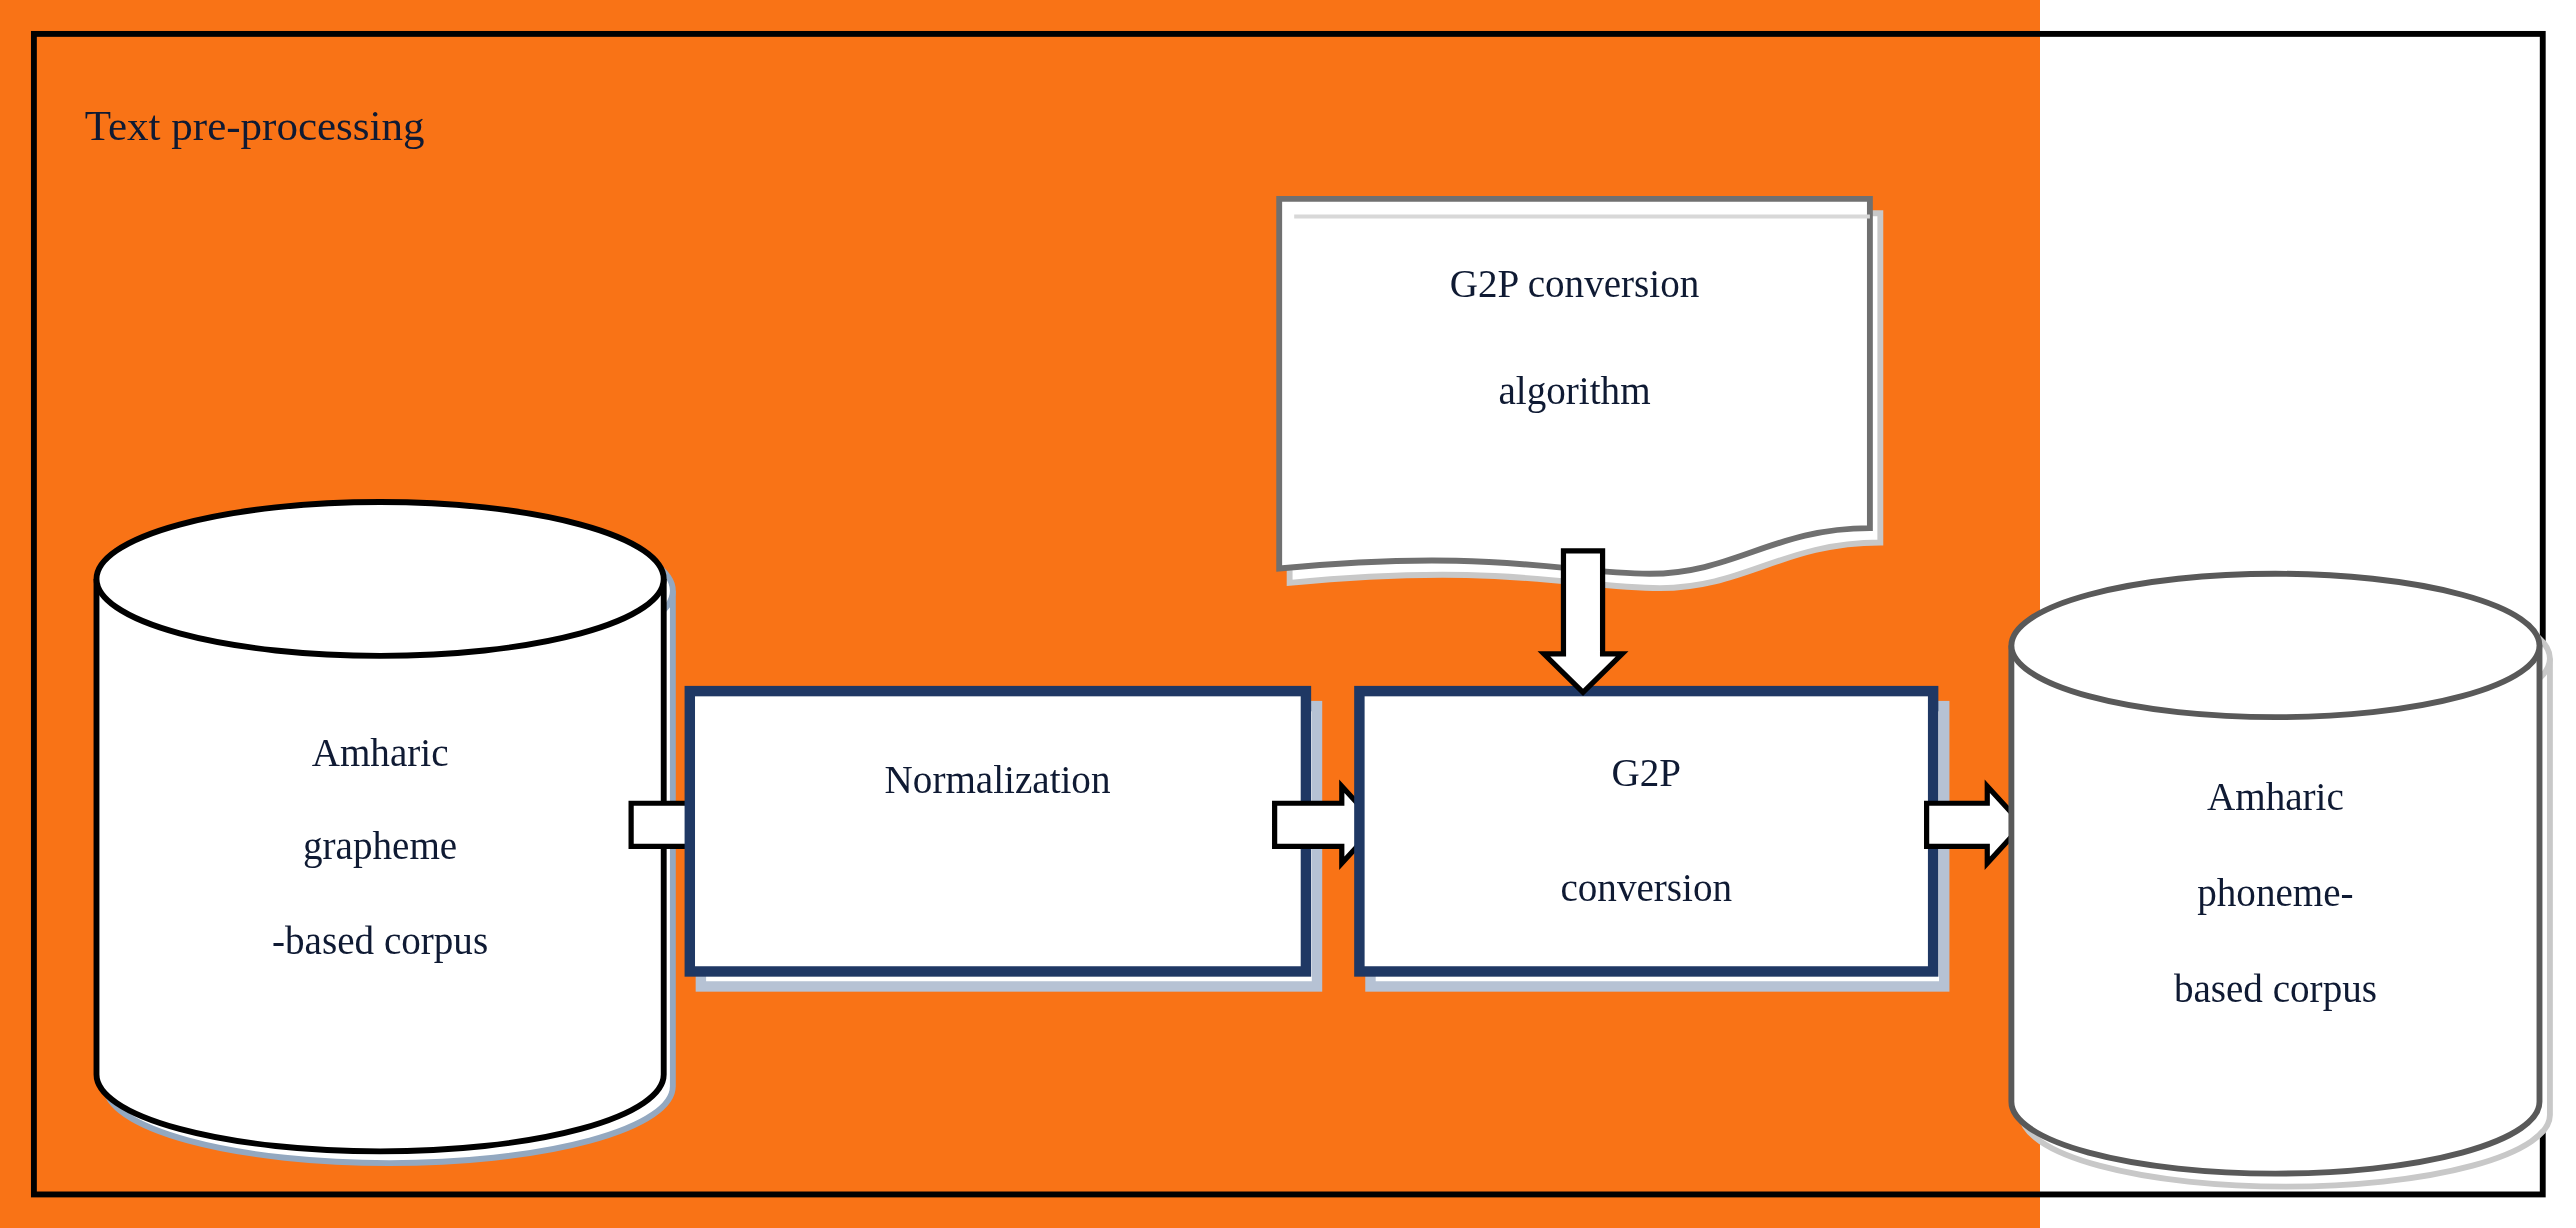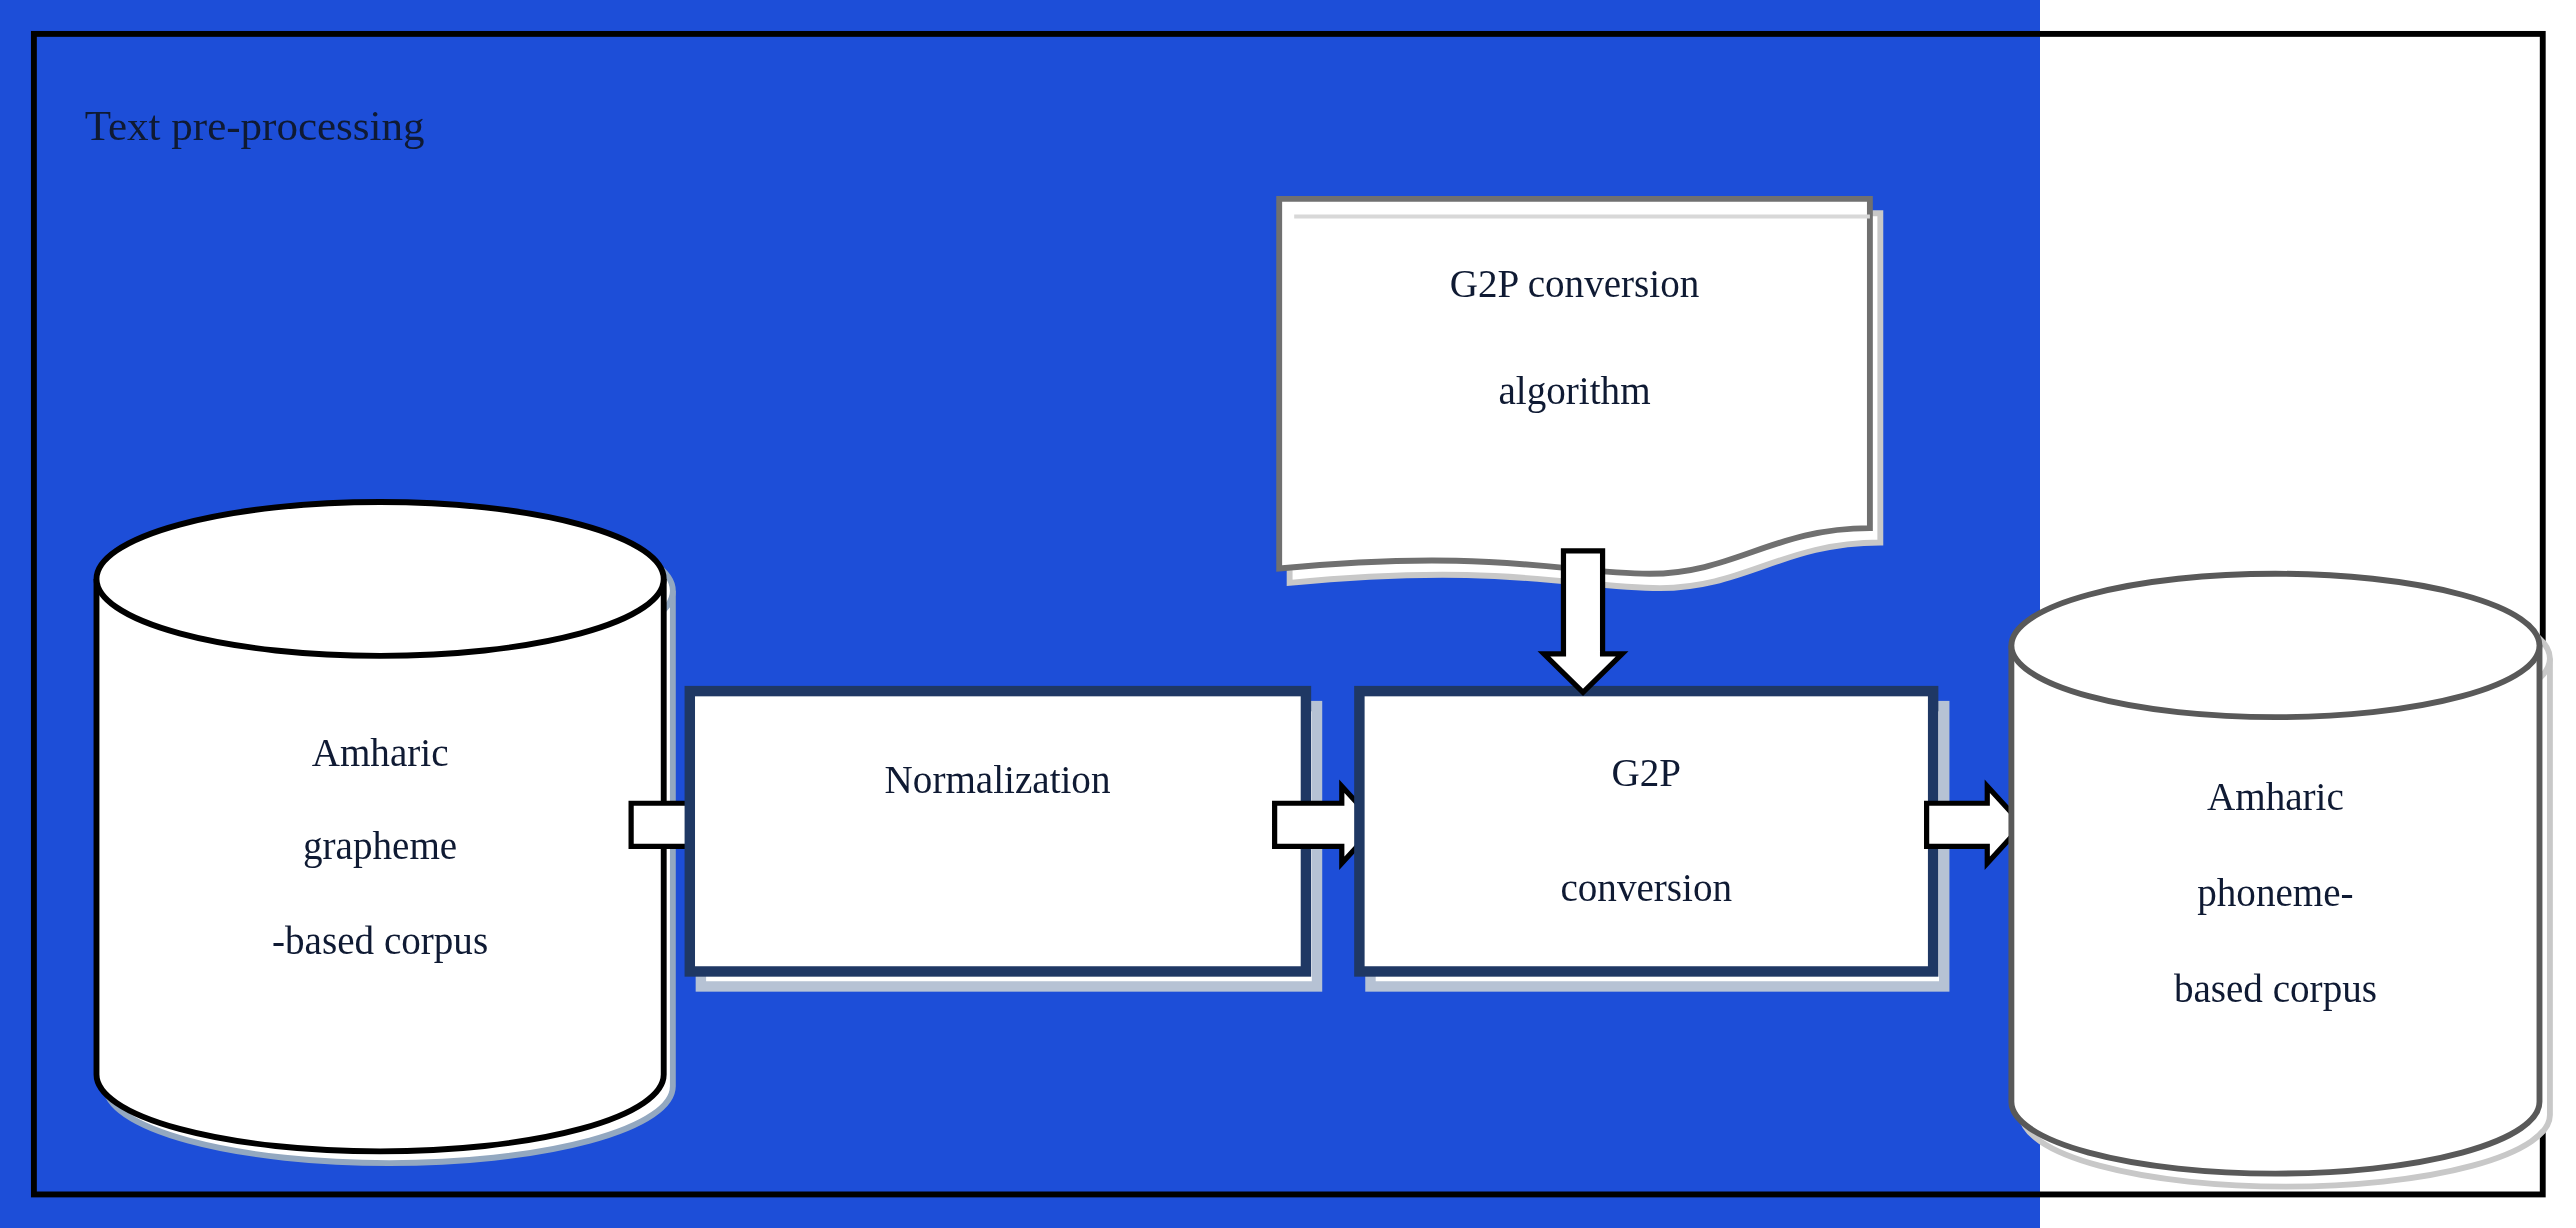--- a/index.html
+++ b/index.html
@@ -10,21 +10,21 @@
   body {
     width: 2576px;
     height: 1229px;
     font-family: "Liberation Serif", "DejaVu Serif", serif;
     overflow: hidden;
   }
   #stage {
     position: relative;
     width: 2040px;
     height: 1229px;
-    background: #1d4ed8;
+    background: #f97316;
   }
   #diagram-svg {
     position: absolute;
     left: 0;
     top: 0;
     width: 2576px;
     height: 1229px;
     display: block;
   }
   .lbl {

